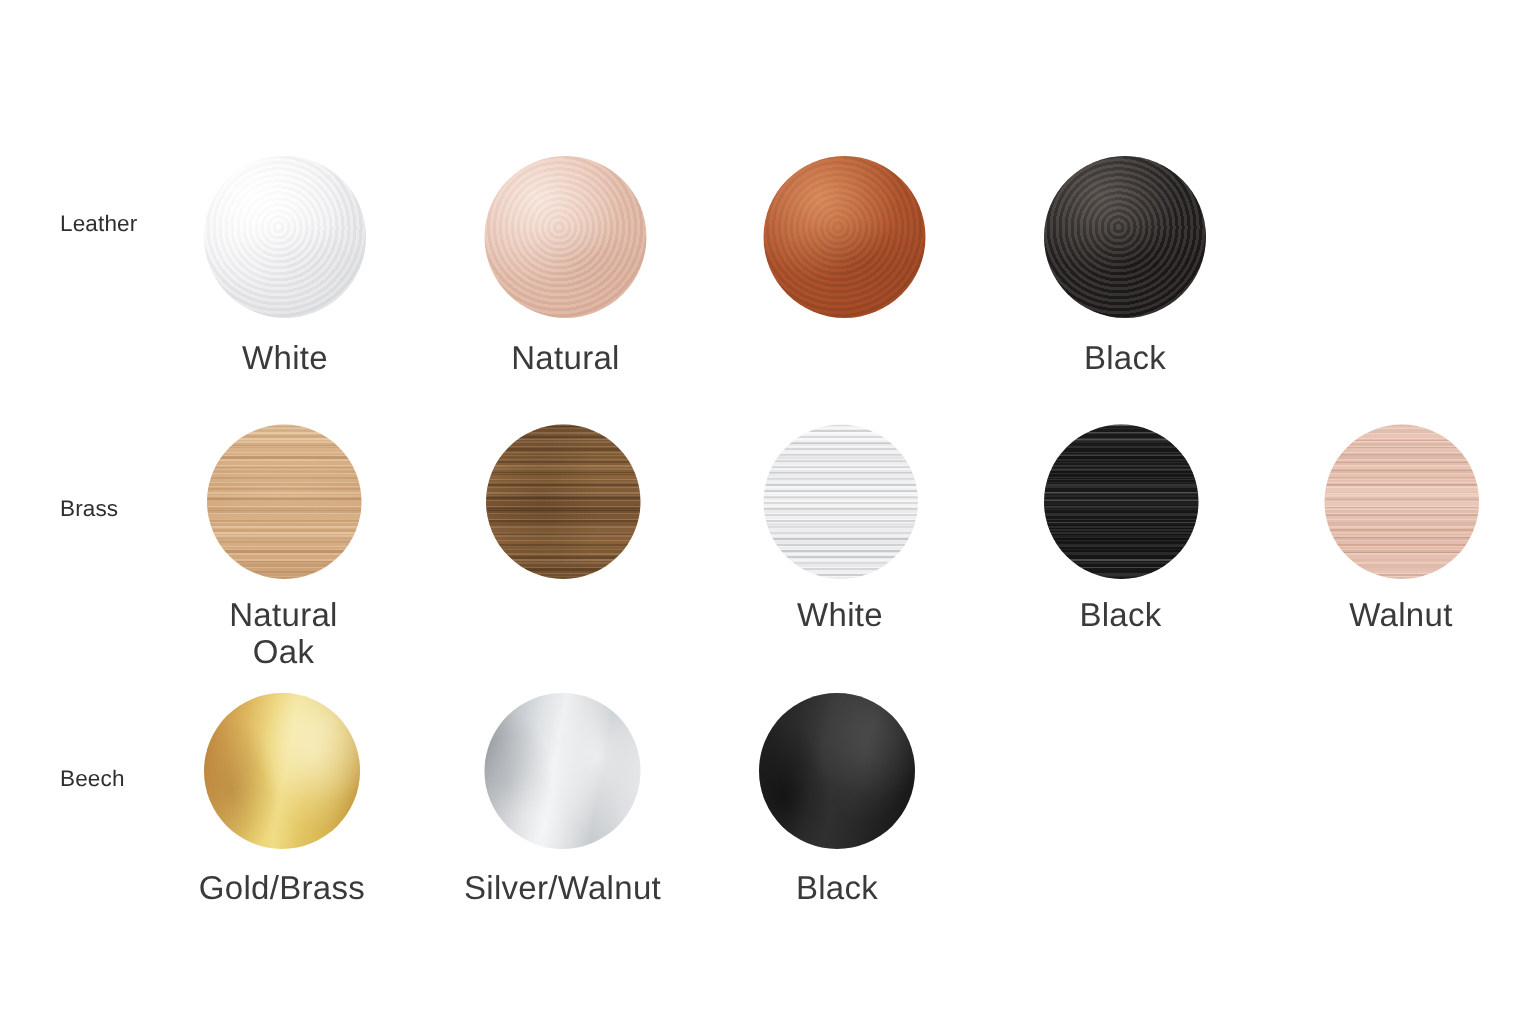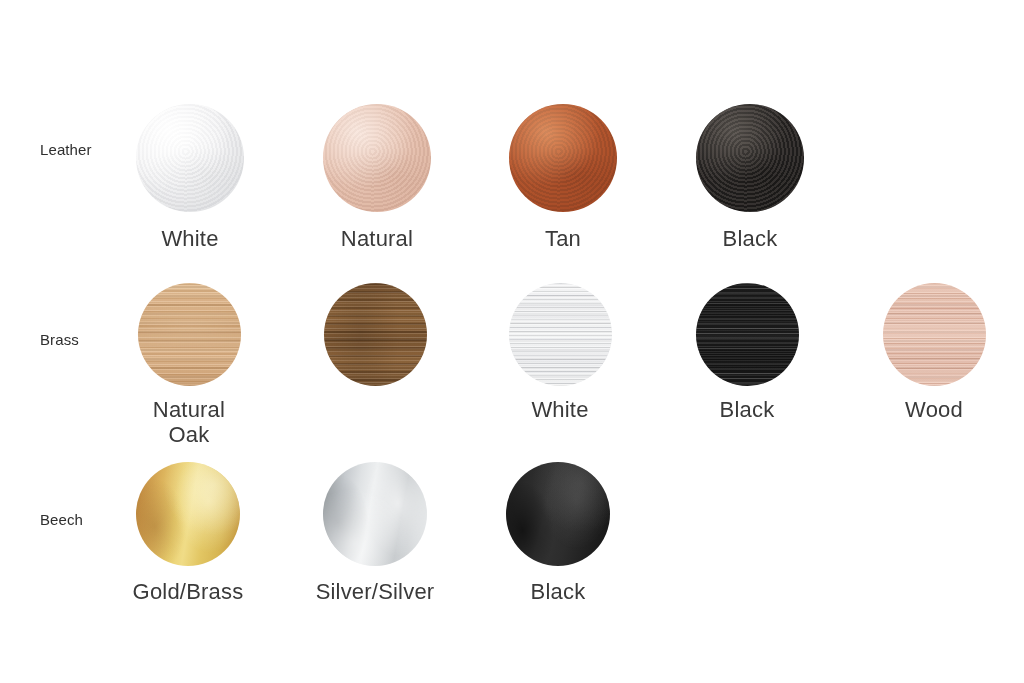--- a/index.html
+++ b/index.html
@@ -283,21 +283,20 @@
       <div class="swatch-label">White</div>
     </div>
 
     <div class="swatch-cell" style="left:302px">
       <div class="swatch-disc tex-leather-natural"></div>
       <div class="swatch-label">Natural</div>
     </div>
 
     <div class="swatch-cell" style="left:488px">
       <div class="swatch-disc tex-leather-tan"></div>
-      <div class="swatch-label">Tan</div>
     </div>
 
     <div class="swatch-cell" style="left:675px">
       <div class="swatch-disc tex-leather-black"></div>
       <div class="swatch-label">Black</div>
     </div>
   </div>
 
   <div class="material-row row-wood">
     <div class="row-label">Brass</div>
@@ -317,35 +316,35 @@
       <div class="swatch-label">White</div>
     </div>
 
     <div class="swatch-cell" style="left:672px">
       <div class="swatch-disc wood-grain tex-wood-black"></div>
       <div class="swatch-label">Black</div>
     </div>
 
     <div class="swatch-cell" style="left:859px">
       <div class="swatch-disc wood-grain tex-wood-beech"></div>
-      <div class="swatch-label">Wood</div>
+      <div class="swatch-label">Walnut</div>
     </div>
   </div>
 
   <div class="material-row row-metal">
     <div class="row-label">Beech</div>
 
     <div class="swatch-cell" style="left:113px">
       <div class="swatch-disc tex-metal-gold"></div>
       <div class="swatch-label">Gold/Brass</div>
     </div>
 
     <div class="swatch-cell" style="left:300px">
       <div class="swatch-disc tex-metal-silver"></div>
-      <div class="swatch-label">Silver/Silver</div>
+      <div class="swatch-label">Silver/Walnut</div>
     </div>
 
     <div class="swatch-cell" style="left:483px">
       <div class="swatch-disc tex-metal-black"></div>
       <div class="swatch-label">Black</div>
     </div>
   </div>
 
 </div>
 

